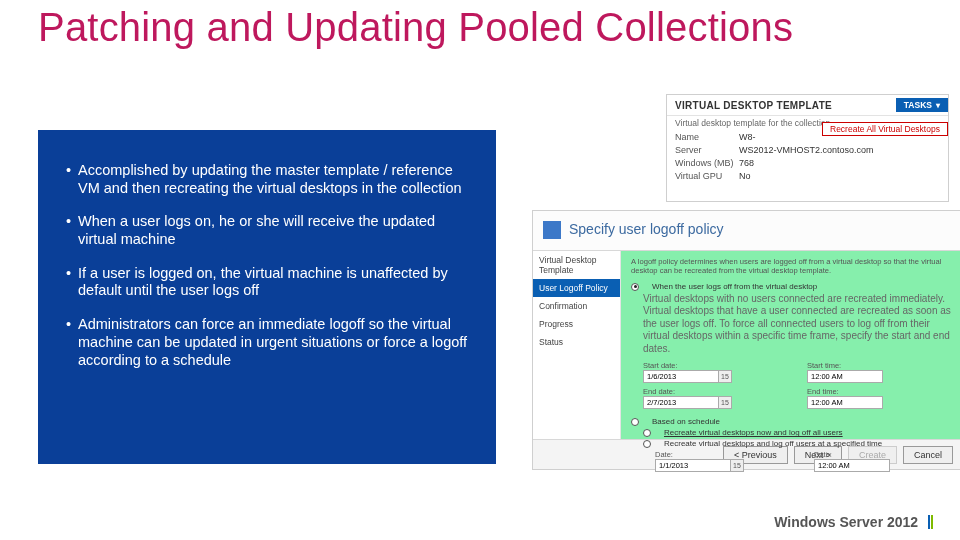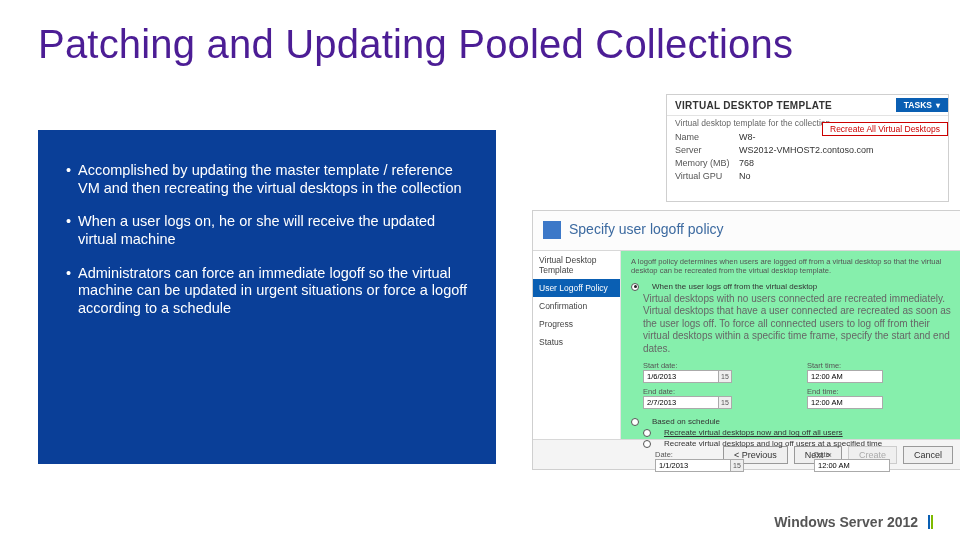--- a/index.html
+++ b/index.html
@@ -1,19 +1,19 @@
 <!DOCTYPE html>
 <html><head>
 <meta charset="utf-8">
 <style>
   * { box-sizing: border-box; margin: 0; padding: 0; }
   html, body { width: 960px; height: 540px; overflow: hidden; font-family: "Segoe UI", Arial, sans-serif; background: #fff; }
   .slide { position: relative; width: 960px; height: 540px; background: #fff; }
 
-  .title { position: absolute; left: 38px; top: 22px; font-size: 40px; font-weight: 300; color: #4c1d95; letter-spacing: 0.2px; }
+  .title { position: absolute; left: 38px; top: 5px; font-size: 40px; font-weight: 300; color: #be185d; letter-spacing: 0.2px; }
 
   .bluebox { position: absolute; left: 38px; top: 130px; width: 458px; height: 334px; background: #0a3f98; color: #fff; padding: 32px 28px 20px 28px; }
   .bluebox ul { list-style: none; }
   .bluebox li { position: relative; padding-left: 12px; font-size: 14.5px; line-height: 1.22; margin-bottom: 16px; }
   .bluebox li::before { content: "•"; position: absolute; left: 0; top: 0; }
 
   
   .vdt { position: absolute; left: 666px; top: 94px; width: 283px; height: 108px; background: #fff; border: 1px solid #cfcfcf; font-size: 9px; }
   .vdt-head { display: flex; align-items: center; justify-content: space-between; padding: 3px 0 3px 8px; border-bottom: 1px solid #e3e3e3; }
   .vdt-head-title { font-size: 10px; font-weight: 600; letter-spacing: 0.3px; color: #333; }
@@ -57,39 +57,40 @@
 <body>
 
 <div class="slide">
 
   <div class="title">Patching and Updating Pooled Collections</div>
 
   <div class="bluebox">
     <ul>
       <li>Accomplished by updating the master template  / reference VM and then recreating the virtual desktops in the collection</li>
       <li>When a user logs on, he or she will receive the updated virtual machine</li>
+      <li>If a user is logged on, the virtual machine is unaffected by default until the user logs off</li>
       <li>Administrators can force an immediate logoff so the virtual machine can be updated in urgent situations or force a logoff according to a schedule</li>
     </ul>
   </div>
 
   <div class="vdt">
     <div class="vdt-head">
       <span class="vdt-head-title">VIRTUAL DESKTOP TEMPLATE</span>
       <span class="vdt-tasks">
         <span>TASKS</span>
         <span class="chev">▾</span>
       </span>
     </div>
     <div class="vdt-sub">Virtual desktop template for the collection</div>
     <div class="vdt-grid">
       <div class="lab">Name</div>
       <div>W8-</div>
       <div class="lab">Server</div>
       <div>WS2012-VMHOST2.contoso.com</div>
-      <div class="lab">Memory (MB)</div>
+      <div class="lab">Windows (MB)</div>
       <div>768</div>
       <div class="lab">Virtual GPU</div>
       <div>No</div>
     </div>
   </div>
   <div class="recreate-badge">Recreate All Virtual Desktops</div>
 
   <div class="wizard">
     <div class="wizard-titlebar">
       <div class="cube"></div>

